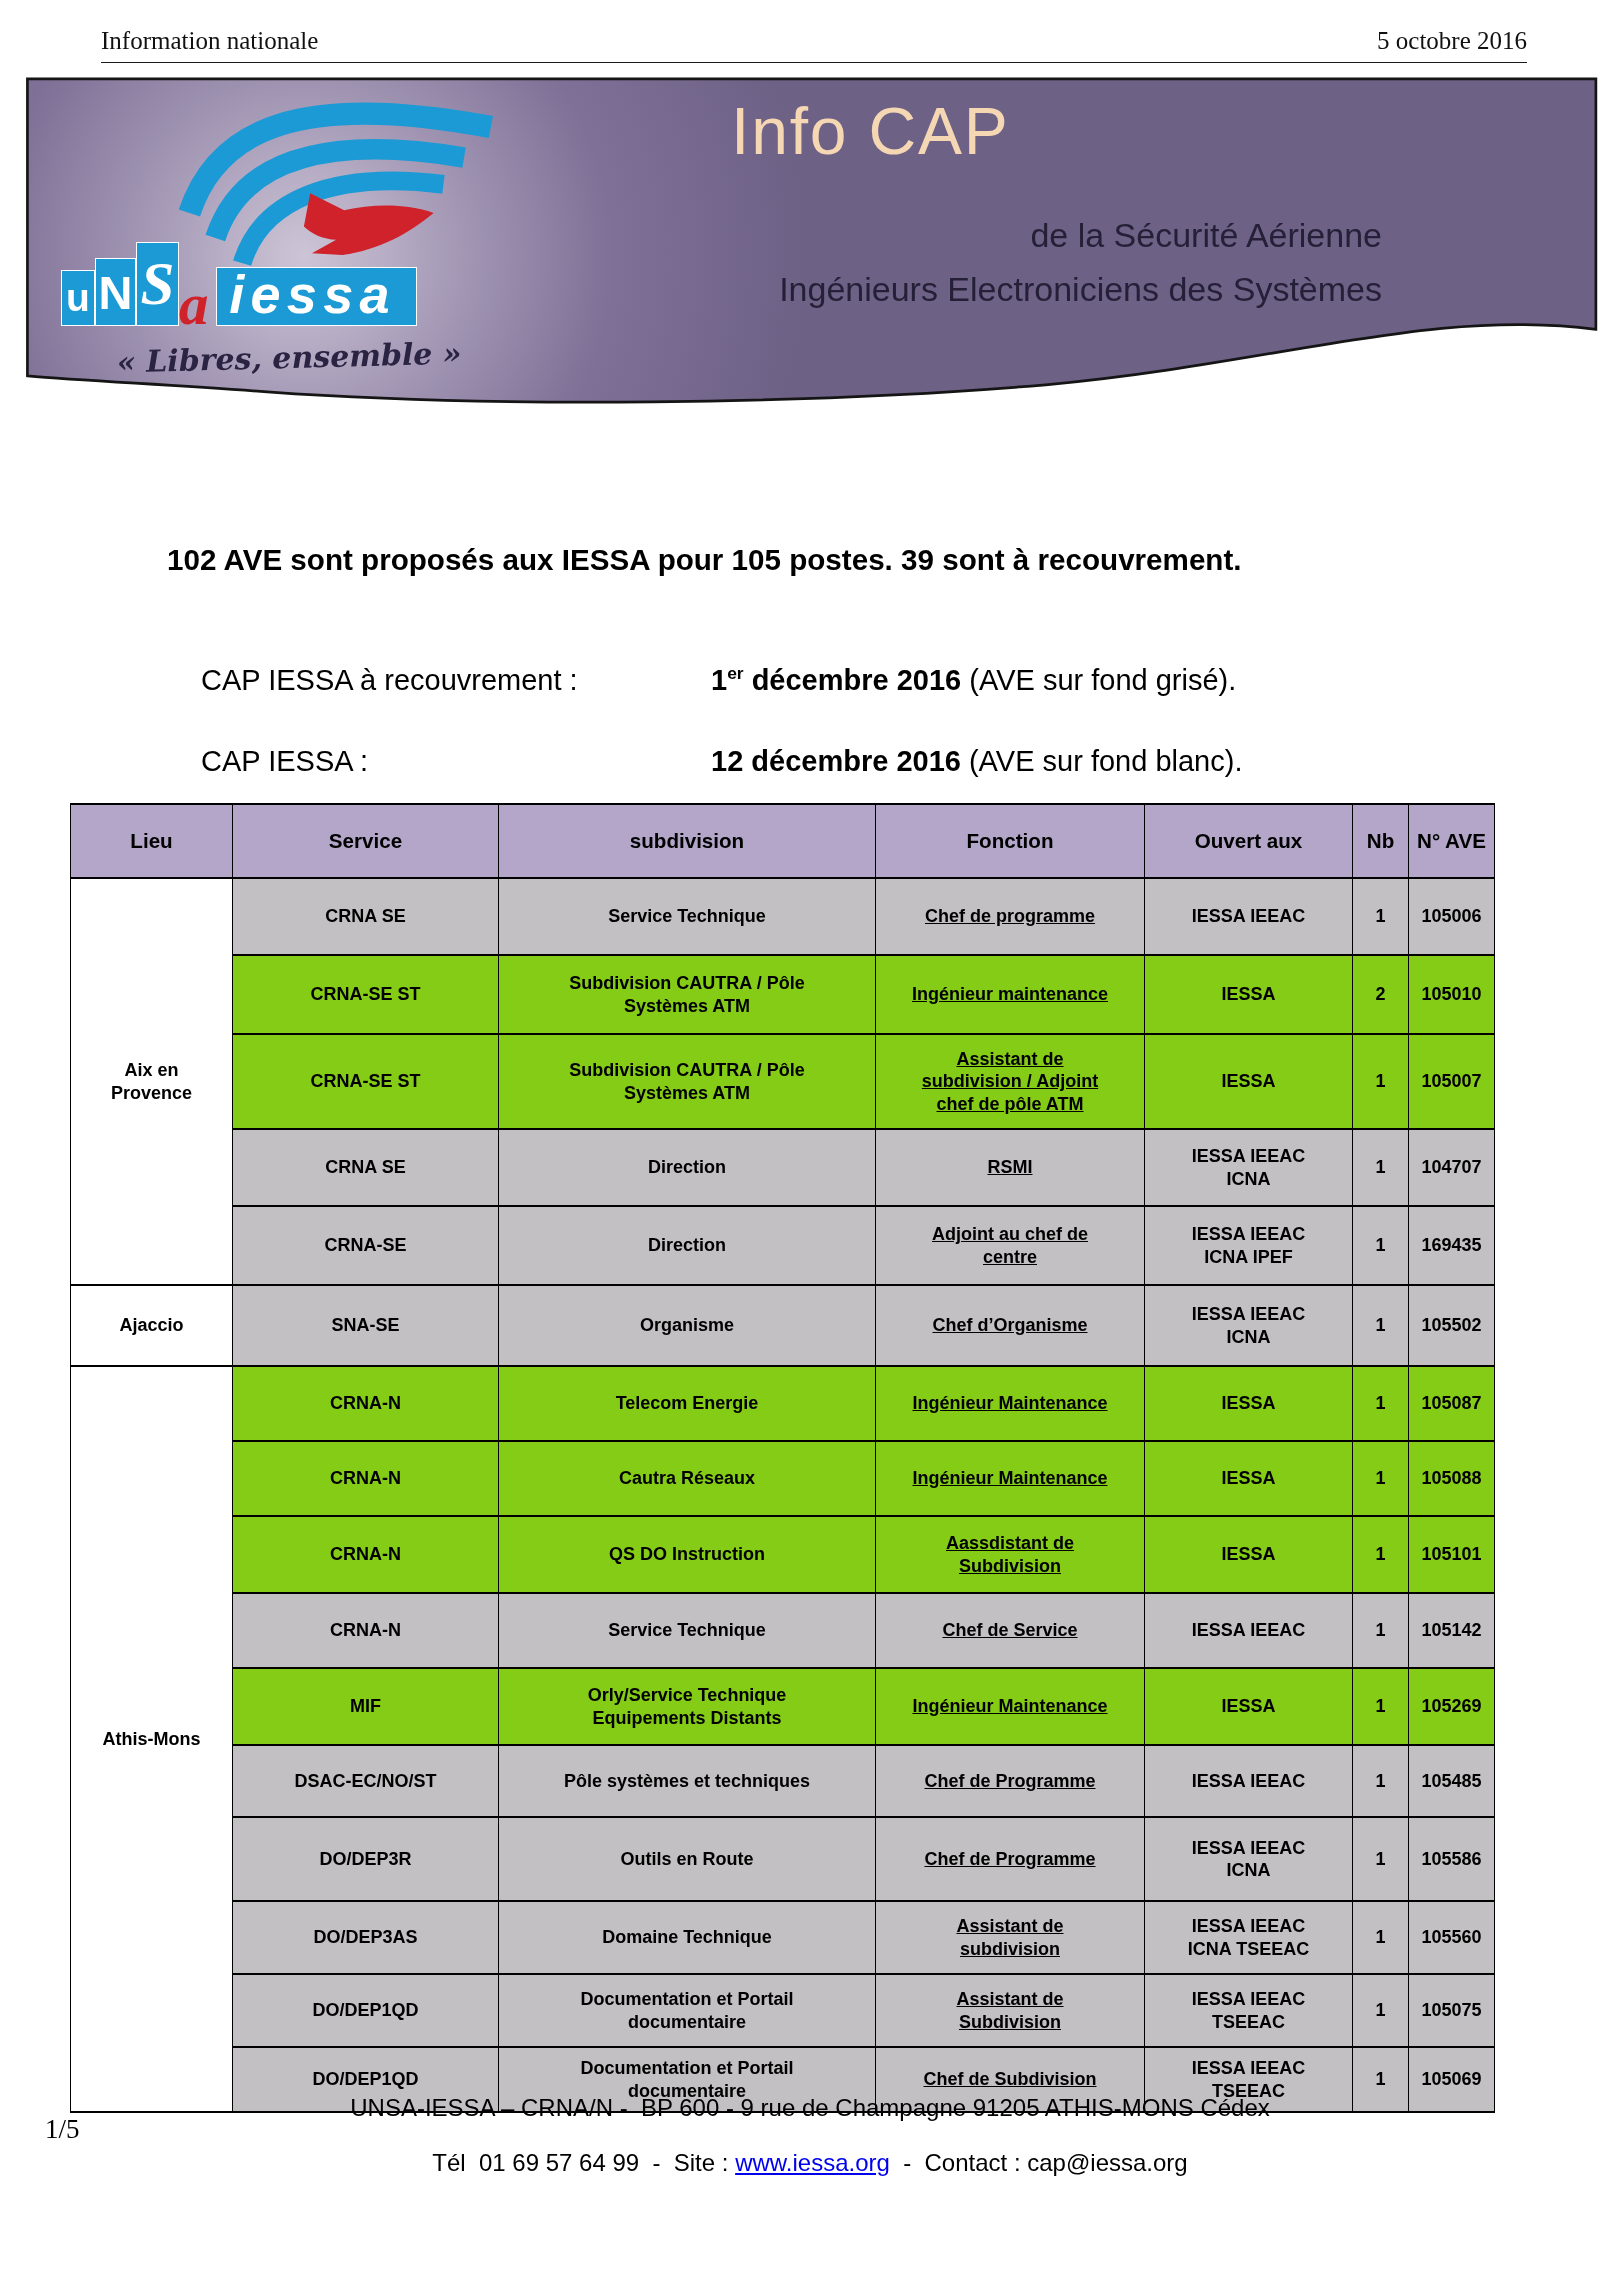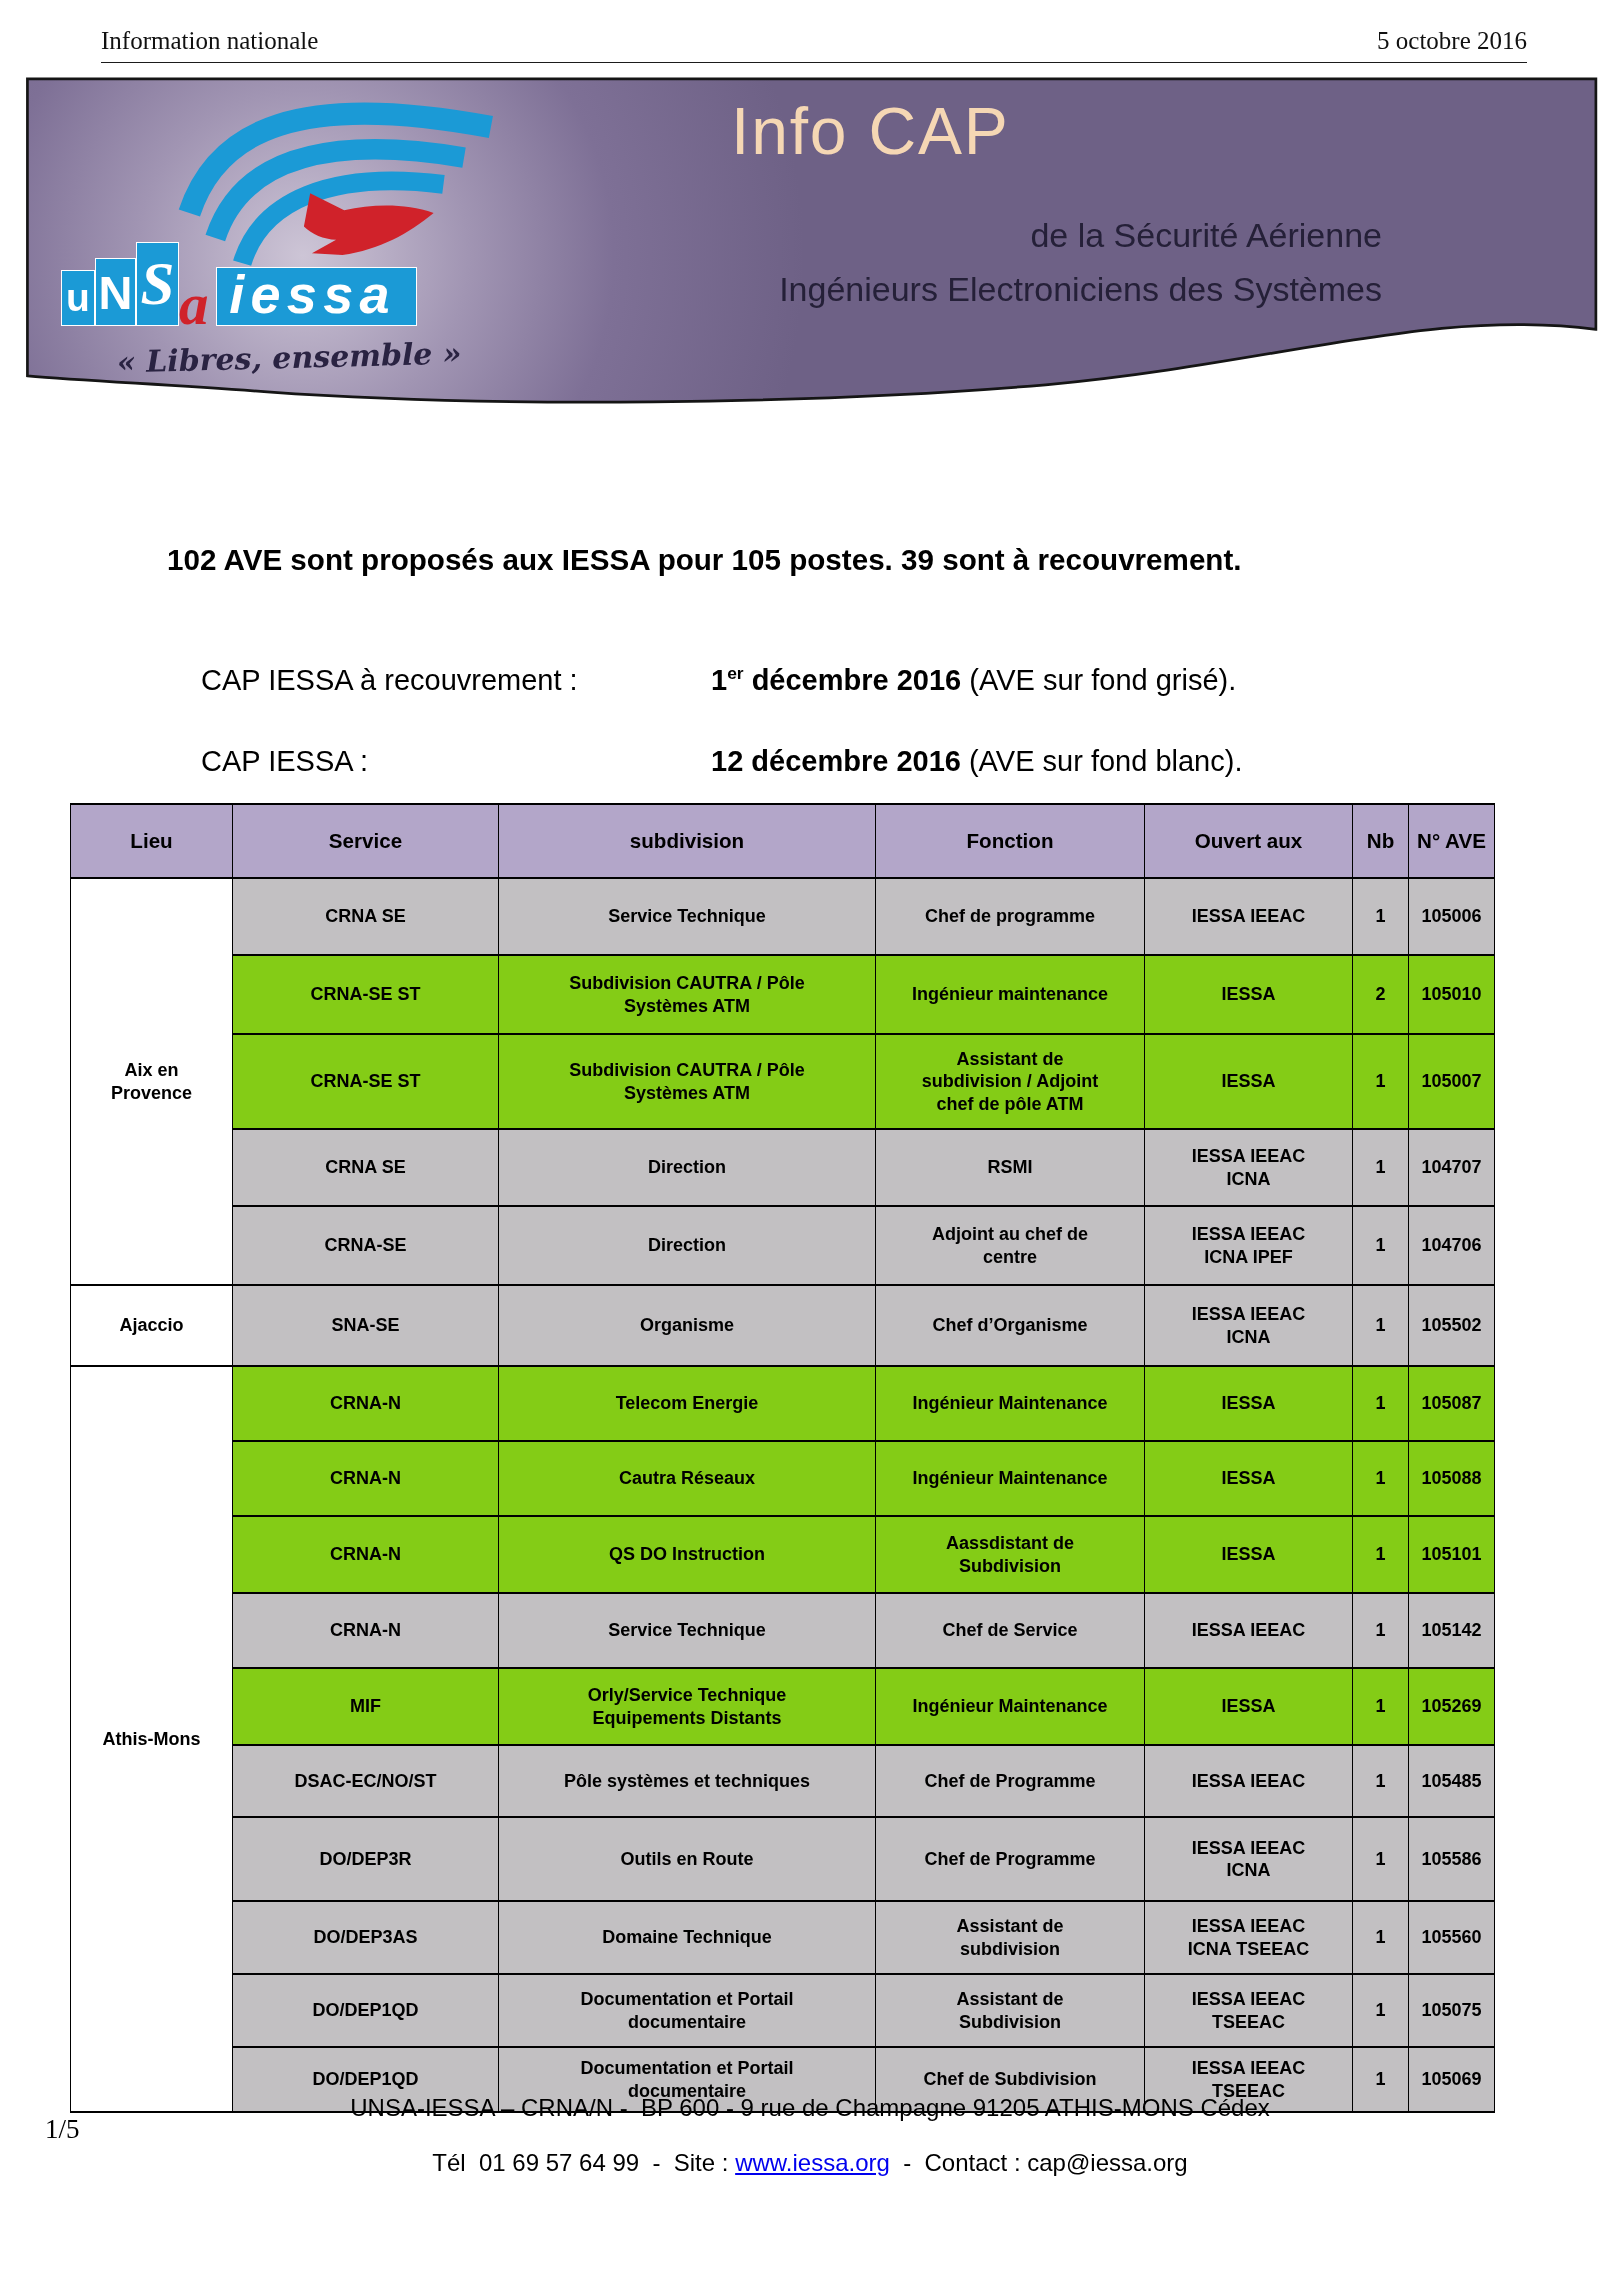--- a/index.html
+++ b/index.html
@@ -48,21 +48,21 @@
   .ave-table th,.ave-table td{border:1.8px solid #000;border-top-width:2.7px;border-bottom-width:2.7px;
              text-align:center;vertical-align:middle;font-weight:bold;color:#000;
              overflow:hidden;}
   .ave-table thead th{background:#b3a6c9;font-size:20.6px;height:70px;line-height:1.15;}
   .ave-table td{font-size:18px;line-height:1.25;}
   .ave-table tr.shaded td{background:#c2c0c2;}
   .ave-table td.lieu{background:#ffffff;padding:0 25px;}
   .ave-table tr.shaded td.lieu{background:#ffffff;}
   .c-srv{padding:0 9px;}
   .c-sub{padding:0 40px;}
-  .c-fon{padding:8px 32px;}
+  .c-fon{padding:8px 32px;text-decoration:underline;}
   .c-ouv{padding:0 25px;}
   .c-nb,.c-ave{padding:0 1.8px;}
 
   
   .footer-address{position:absolute;left:0;top:2094px;width:1620px;text-align:center;
                   font-size:24px;color:#000;white-space:pre-wrap;}
   .page-number{position:absolute;left:45px;top:2114px;font-family:"Liberation Serif",serif;
                font-size:27px;color:#000;}
   .footer-contact{position:absolute;left:0;top:2149px;width:1620px;text-align:center;
                   font-size:24px;color:#000;white-space:pre-wrap;}
@@ -182,21 +182,21 @@
         <td class="c-ouv">IESSA IEEAC ICNA</td>
         <td class="c-nb">1</td>
         <td class="c-ave">104707</td>
       </tr>
       <tr class="shaded" style="height:79px">
         <td class="c-srv">CRNA-SE</td>
         <td class="c-sub">Direction</td>
         <td class="c-fon">Adjoint au chef de centre</td>
         <td class="c-ouv">IESSA IEEAC ICNA IPEF</td>
         <td class="c-nb">1</td>
-        <td class="c-ave">104706</td>
+        <td class="c-ave">169435</td>
       </tr>
       <tr class="shaded" style="height:81px">
         <td class="lieu">Ajaccio</td>
         <td class="c-srv">SNA-SE</td>
         <td class="c-sub">Organisme</td>
         <td class="c-fon">Chef d’Organisme</td>
         <td class="c-ouv">IESSA IEEAC ICNA</td>
         <td class="c-nb">1</td>
         <td class="c-ave">105502</td>
       </tr>

